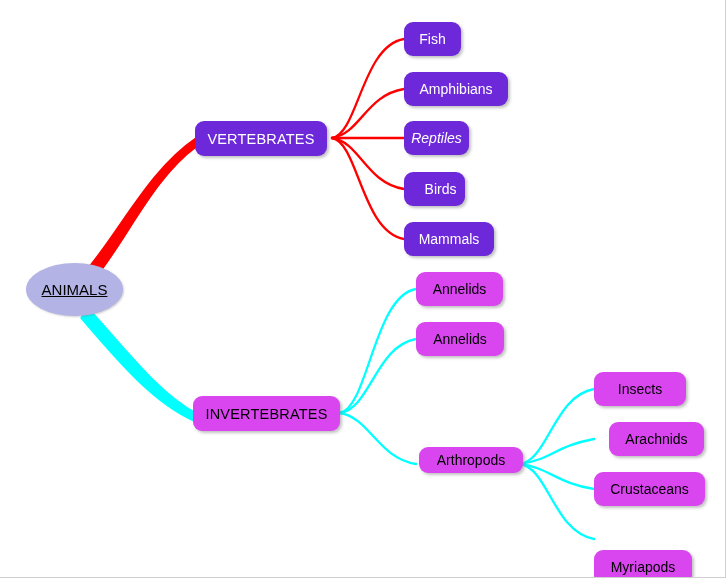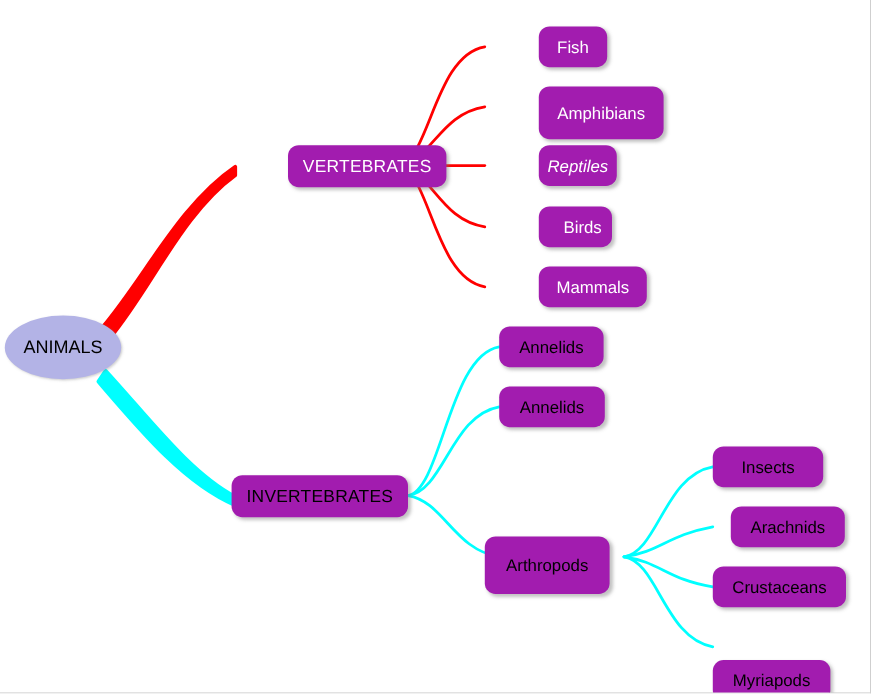--- a/index.html
+++ b/index.html
@@ -50,22 +50,22 @@
   .lvl1 {
     font-size: 14.5px;
     letter-spacing: 0.2px;
   }
   .lvl2 {
     font-size: 14px;
   }
   .lvl3 {
     font-size: 14px;
   }
-  .fill-red   { background: #a21caf; color: #ffffff; margin-left: 45px; }
-  .fill-cyan  { background: #a21caf; color: #000000; }
+  .fill-red   { background: #6d28d9; color: #ffffff; }
+  .fill-cyan  { background: #d946ef; color: #000000; }
 </style>
 </head>
 <body>
 
 <div id="canvas">
 
   <svg id="edges" viewBox="0 0 726 578" xmlns="http://www.w3.org/2000/svg">
 
     <path d="M 86,272 C 120,232 150,170 196,139 L 196,146 C 152,178 126,240 92,281 Z" fill="#ff0000" stroke="#ff0000" stroke-width="3.2" stroke-linejoin="round"></path>
 
@@ -86,37 +86,37 @@
     </g>
 
     <g fill="none" stroke="#00ffff" stroke-width="2.3" stroke-linecap="round">
       <path d="M 520,464 C 548,460 554,396 594,389"></path>
       <path d="M 520,464 C 550,460 556,446 594,439"></path>
       <path d="M 520,464 C 550,468 556,483 594,489"></path>
       <path d="M 520,464 C 548,468 554,532 594,539"></path>
     </g>
   </svg>
 
-  <div class="node node-root" style="left:4px; top:263px; width:97px; height:53px;">
+  <div class="node node-root" style="left:26px; top:263px; width:97px; height:53px;text-decoration:underline;">
     <span>ANIMALS</span>
   </div>
 
   <div class="node node-box fill-red lvl1" style="left:195px; top:121px; width:132px; height:35px;">
     <span>VERTEBRATES</span>
   </div>
 
   <div class="node node-box fill-cyan lvl1" style="left:193px; top:396px; width:147px; height:35px;">
     <span>INVERTEBRATES</span>
   </div>
 
   <div class="node node-box fill-red lvl2" style="left:404px; top:22px; width:57px; height:34px;">
     <span>Fish</span>
   </div>
 
-  <div class="node node-box fill-red lvl2" style="left:404px; top:72px; width:104px; height:44px;">
+  <div class="node node-box fill-red lvl2" style="left:404px; top:72px; width:104px; height:34px;">
     <span>Amphibians</span>
   </div>
 
   <div class="node node-box fill-red lvl2" style="left:404px; top:121px; width:65px; height:34px;font-style:italic;">
     <span>Reptiles</span>
   </div>
 
   <div class="node node-box fill-red lvl2" style="left:404px; top:172px; width:61px; height:34px;padding-left:12px;">
     <span>Birds</span>
   </div>
@@ -126,21 +126,21 @@
   </div>
 
   <div class="node node-box fill-cyan lvl2" style="left:416px; top:272px; width:87px; height:34px;">
     <span>Annelids</span>
   </div>
 
   <div class="node node-box fill-cyan lvl2" style="left:416px; top:322px; width:88px; height:34px;">
     <span>Annelids</span>
   </div>
 
-  <div class="node node-box fill-cyan lvl2" style="left:404px; top:447px; width:104px; height:48px;">
+  <div class="node node-box fill-cyan lvl2" style="left:419px; top:447px; width:104px; height:26px;">
     <span>Arthropods</span>
   </div>
 
   <div class="node node-box fill-cyan lvl3" style="left:594px; top:372px; width:92px; height:34px;">
     <span>Insects</span>
   </div>
 
   <div class="node node-box fill-cyan lvl3" style="left:594px; top:422px; width:95px; height:34px;margin-left:15px;">
     <span>Arachnids</span>
   </div>

